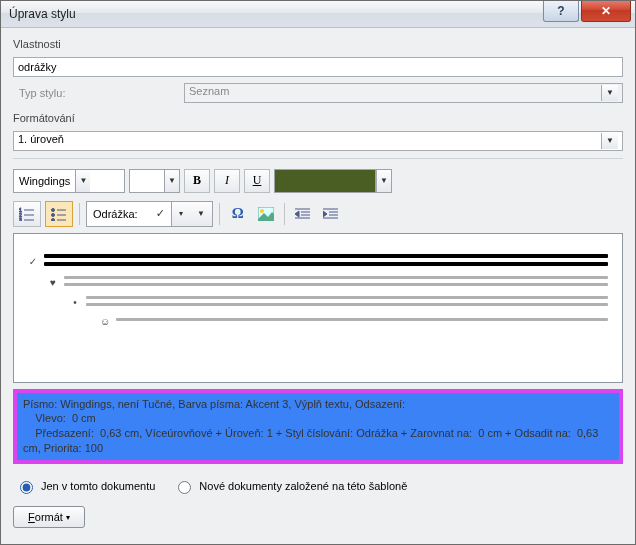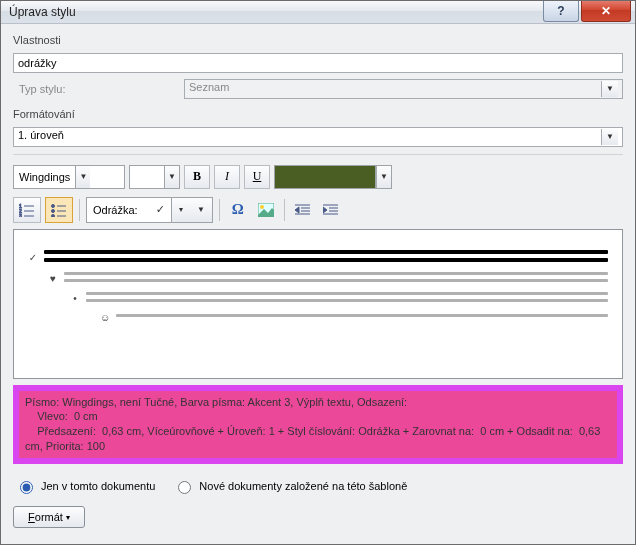--- a/index.html
+++ b/index.html
@@ -53,21 +53,21 @@
   .indentbtn{width:24px;height:24px;border:none;background:transparent;display:flex;align-items:center;justify-content:center;}
 
   .preview{border:1px solid #8f969d;background:#fff;height:150px;padding:14px 14px 8px 14px;box-sizing:border-box;}
   .pv-row{display:flex;align-items:center;margin:6px 0;}
   .pv-bullet{width:10px;text-align:center;color:#484848;font-size:10px;margin-right:6px;flex:none;}
   .pv-lines{flex:1;}
   .pv-line{height:3px;border-radius:1px;}
   .blk{background:#000;height:4px;margin-bottom:4px;}
   .gry{background:#b0b0b0;margin-bottom:4px;}
 
-  .desc{border:6px solid #d946ef;background:#ec4899;padding:4px 6px;font-size:11px;color:#333;line-height:1.35;margin-top:6px;white-space:pre-wrap;}
+  .desc{border:4px solid #d946ef;background:#3b82f6;padding:4px 6px;font-size:11px;color:#333;line-height:1.35;margin-top:6px;white-space:pre-wrap;}
 
   .radios{margin:14px 0 12px 0;display:flex;align-items:center;gap:18px;padding-left:2px;}
   .radios label{display:flex;align-items:center;gap:5px;}
   .radios input{accent-color:#2a5db0;}
 
   .footer{display:flex;align-items:center;justify-content:space-between;margin-top:auto;}
   .btn{height:22px;min-width:72px;border:1px solid #8a9099;border-radius:3px;background:linear-gradient(to bottom,#fdfdfe,#e5e8ed);padding:0 10px;font-family:inherit;font-size:11px;display:inline-flex;align-items:center;justify-content:center;}
   .btn.menu::after{content:" \25BE";font-size:8px;margin-left:3px;}
   .footer .right{display:flex;gap:8px;}
 </style>

